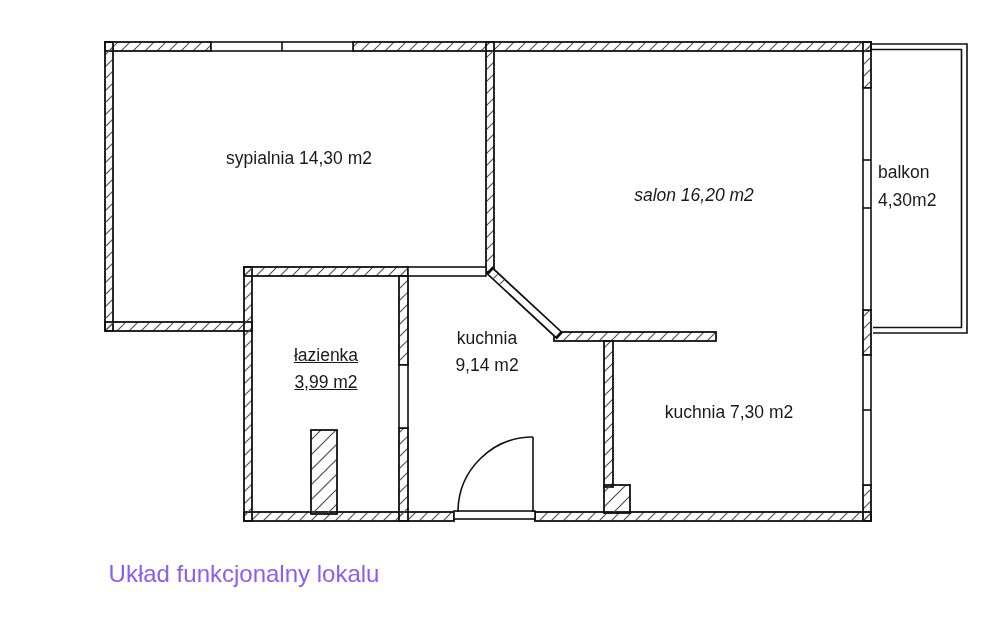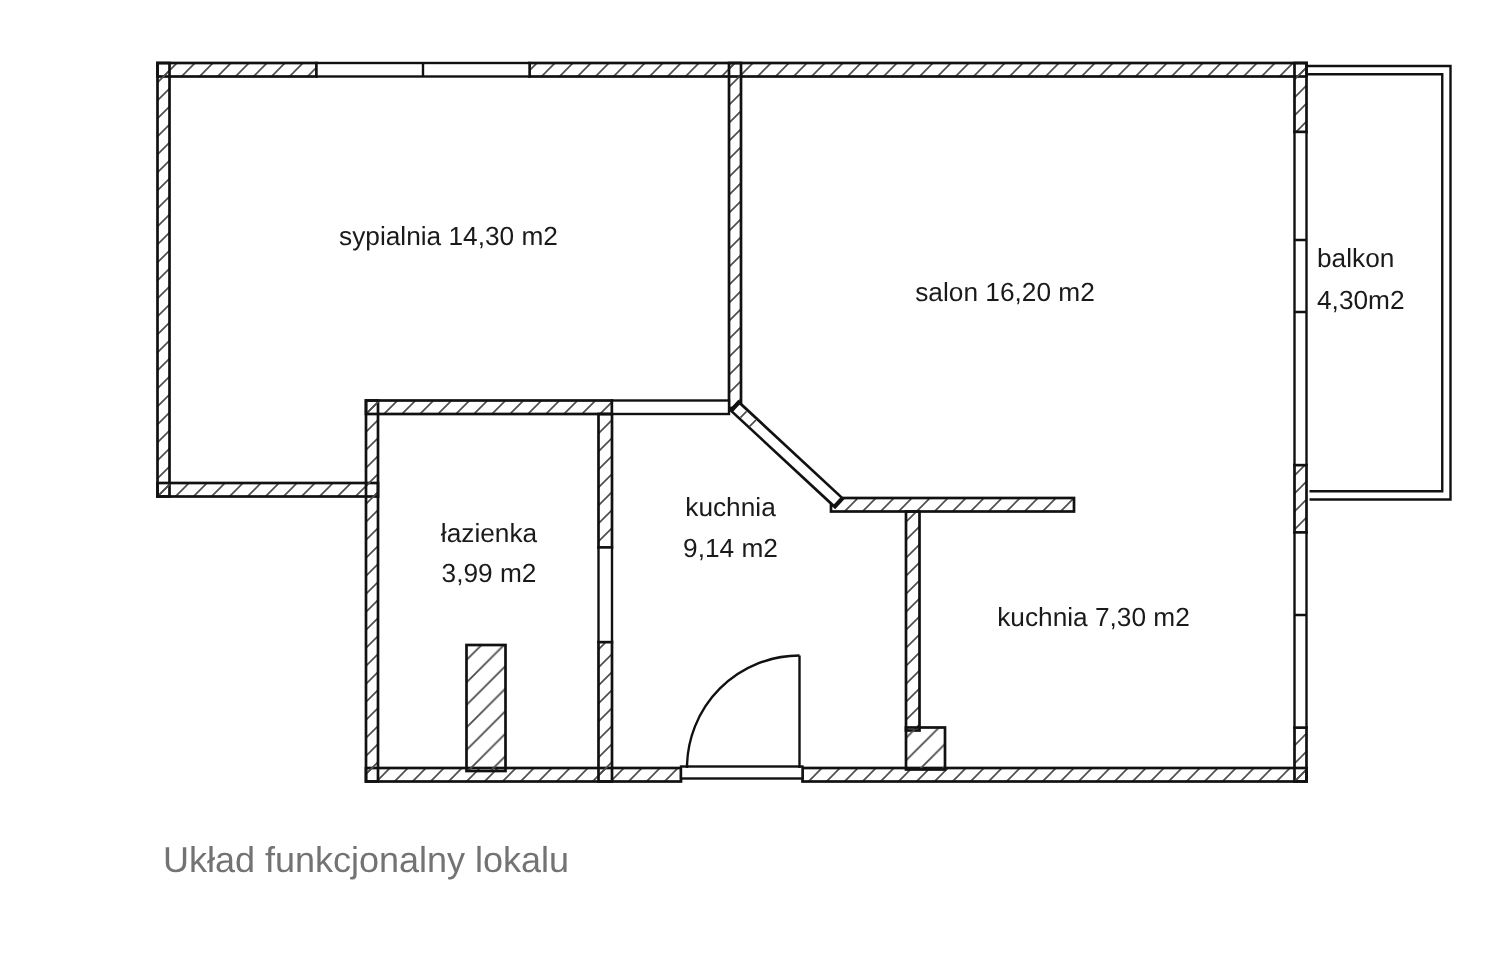--- a/index.html
+++ b/index.html
@@ -28,21 +28,21 @@
     text-align:left;
     line-height:28px;
   }
   .caption{
     position:absolute;
     transform:translate(-50%,-50%);
     font-size:24px;
     line-height:32px;
     text-align:center;
     white-space:nowrap;
-    color:#737373;
+    color:#8b5cf6;
   }
   .caption span{display:block;}
 </style>
 </head>
 <body>
 
 <div class="stage">
 
   <svg class="plan-svg" width="1003" height="636" viewBox="0 0 1003 636">
     <defs>
@@ -109,28 +109,28 @@
     </g>
 
     <g fill="url(#hatchBig)" stroke="#111111" stroke-width="1.8">
       <rect x="295" y="430" width="26" height="84"></rect>
       <rect x="588" y="485" width="26" height="28"></rect>
     </g>
   </svg>
 
   <div class="room-label" style="left:283px;top:158px;">sypialnia 14,30 m2</div>
 
-  <div class="room-label" style="left:654px;top:195px;">salon 16,20 m2</div>
+  <div class="room-label" style="left:678px;top:195px;font-style:italic;">salon 16,20 m2</div>
 
   <div class="room-label left-align" style="left:862px;top:186px;">
     <span>balkon</span>
     <span>4,30m2</span>
   </div>
 
-  <div class="room-label" style="left:310px;top:369px;">
+  <div class="room-label" style="left:310px;top:369px;text-decoration:underline;">
     <span>łazienka</span>
     <span>3,99 m2</span>
   </div>
 
   <div class="room-label" style="left:471px;top:352px;">
     <span>kuchnia</span>
     <span>9,14 m2</span>
   </div>
 
   <div class="room-label" style="left:713px;top:412px;">kuchnia 7,30 m2</div>

